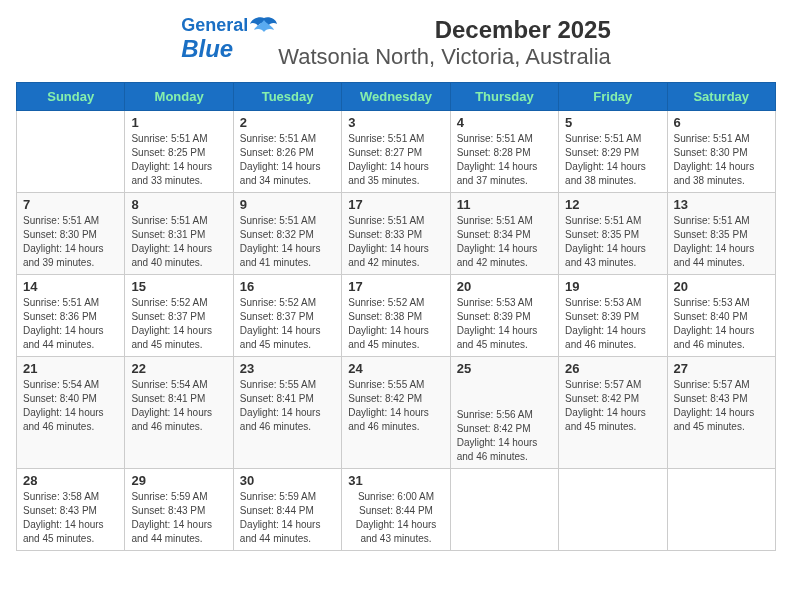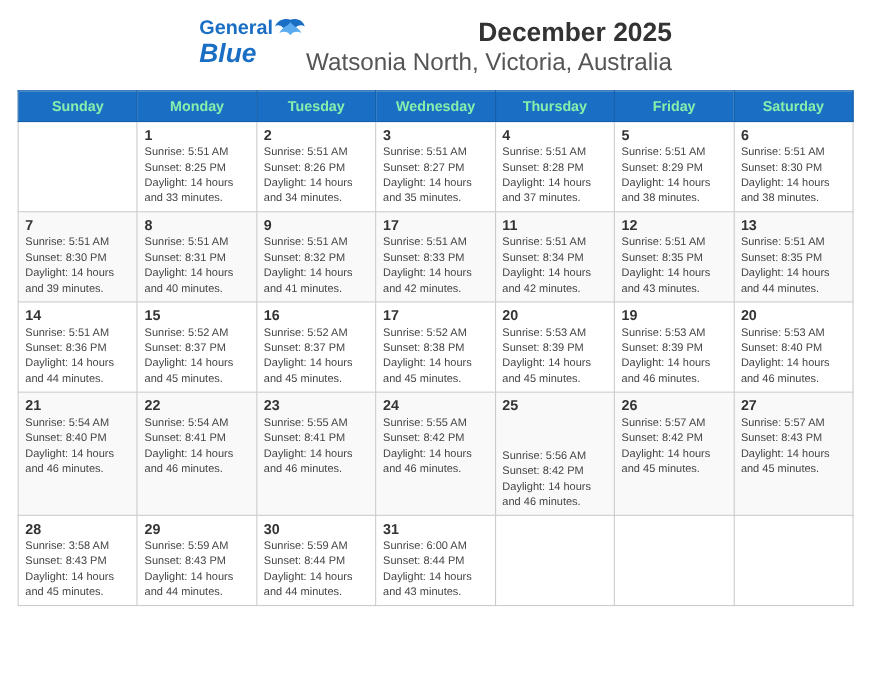--- a/index.html
+++ b/index.html
@@ -334,21 +334,21 @@
         </td>
         <td>
           <span class="day-number">30</span>
           <div class="day-info" style="white-space: pre-line;">Sunrise: 5:59 AM
 Sunset: 8:44 PM
 Daylight: 14 hours
 and 44 minutes.</div>
         </td>
         <td>
           <span class="day-number">31</span>
-          <div class="day-info" style="white-space: pre-line;">Sunrise: 6:00 AM
+          <div class="day-info" style="white-space: pre-line; text-align: center;">Sunrise: 6:00 AM
 Sunset: 8:44 PM
 Daylight: 14 hours
 and 43 minutes.</div>
         </td>
         <td class="empty-cell"></td>
         <td class="empty-cell"></td>
         <td class="empty-cell"></td>
       </tr>
     </tbody>
 </table>

